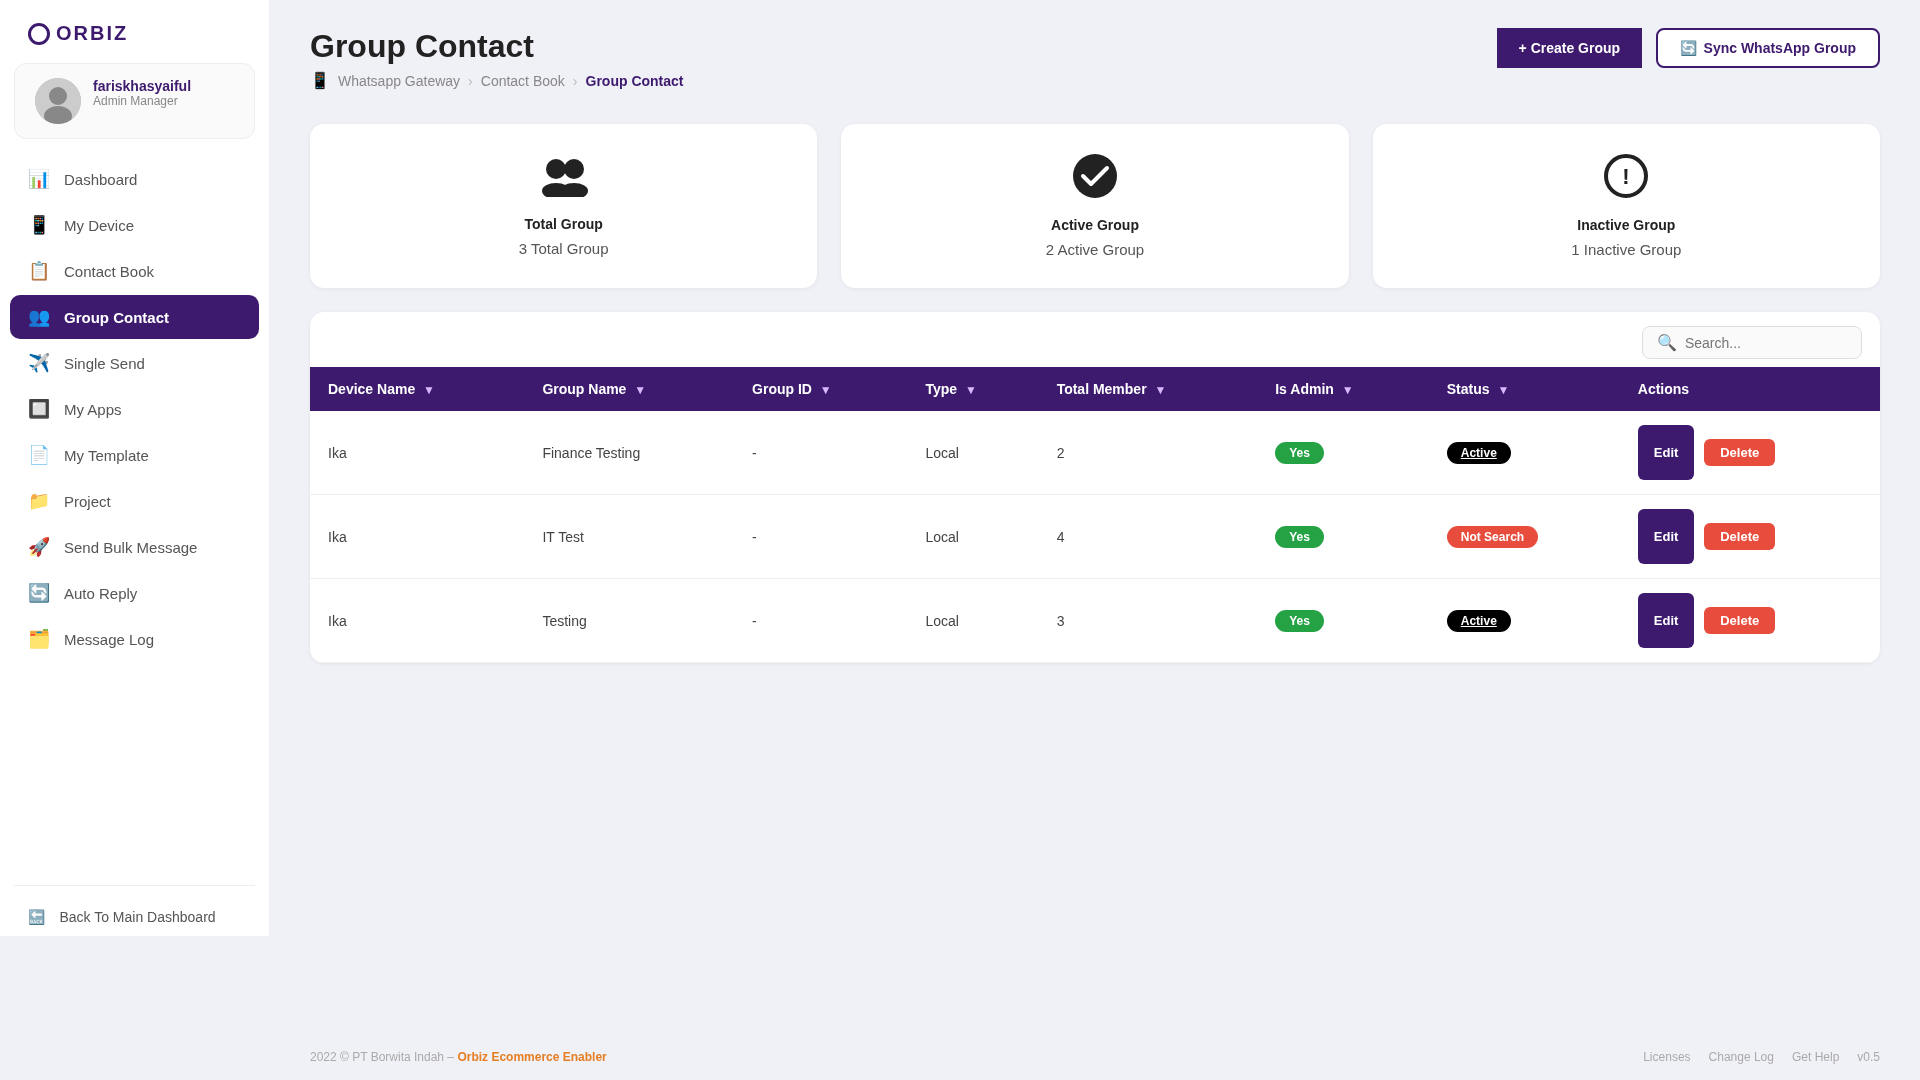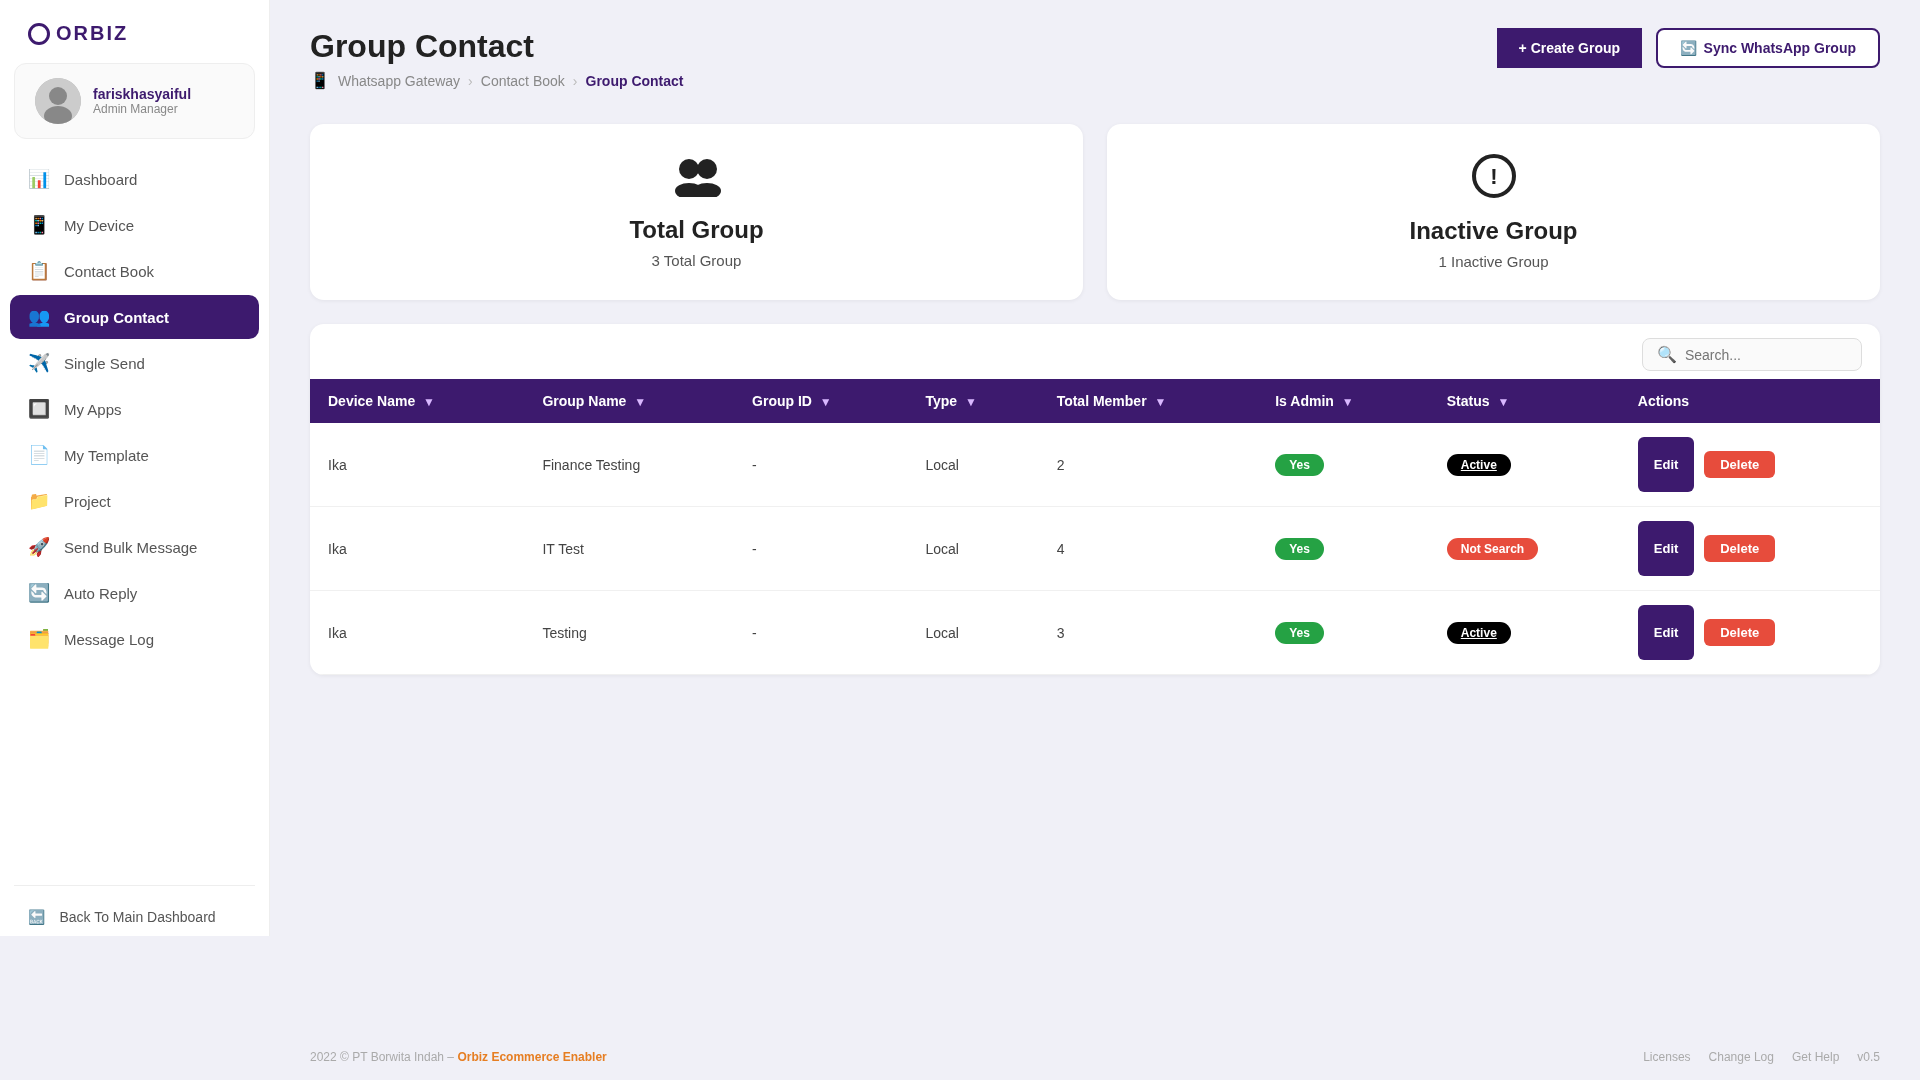--- a/index.html
+++ b/index.html
@@ -37,21 +37,20 @@
       display: inline-block;
     }
     .logo-text {
       font-size: 20px;
       font-weight: 800;
       color: #3d1a6e;
       letter-spacing: 2px;
     }
     .sidebar-user {
       display: flex;
-      align-items: center;
       gap: 12px;
       padding: 14px 20px;
       background: #fafafa;
       border-radius: 12px;
       margin: 0 14px 18px;
       border: 1px solid #eee;
     }
     .avatar {
       width: 46px; height: 46px;
       border-radius: 50%;
@@ -184,21 +183,21 @@
       border-radius: 14px;
       padding: 30px 24px;
       display: flex;
       flex-direction: column;
       align-items: center;
       justify-content: center;
       min-height: 160px;
       box-shadow: 0 1px 4px rgba(0,0,0,0.06);
     }
     .stat-icon { font-size: 38px; margin-bottom: 10px; }
-    .stat-title { font-size: 24px; font-weight: 800; color: #222; margin-bottom: 8px; }
+    .stat-title { font-size: 14px; font-weight: 800; color: #222; margin-bottom: 8px; }
     .stat-value { font-size: 15px; color: #555; font-weight: 500; }
 
     .table-section {
       margin: 0 40px;
       background: #fff;
       border-radius: 14px;
       box-shadow: 0 1px 4px rgba(0,0,0,0.06);
       overflow: hidden;
     }
     .table-search-row {
@@ -401,20 +400,30 @@
       <div class="stat-icon">
         <svg width="52" height="42" viewBox="0 0 52 42" fill="none" xmlns="http://www.w3.org/2000/svg">
           <circle cx="18" cy="14" r="10" fill="#222"></circle>
           <circle cx="36" cy="14" r="10" fill="#222"></circle>
           <ellipse cx="18" cy="36" rx="14" ry="8" fill="#222"></ellipse>
           <ellipse cx="36" cy="36" rx="14" ry="8" fill="#222"></ellipse>
         </svg>
       </div>
       <div class="stat-title">Total Group</div>
       <div class="stat-value">3 Total Group</div>
+    </div>
+    <div class="stat-card">
+      <div class="stat-icon">
+        <svg width="44" height="44" viewBox="0 0 44 44" fill="none" xmlns="http://www.w3.org/2000/svg">
+          <circle cx="22" cy="22" r="22" fill="#222"></circle>
+          <polyline points="10,22 18,30 34,14" stroke="#fff" stroke-width="4" stroke-linecap="round" stroke-linejoin="round" fill="none"></polyline>
+        </svg>
+      </div>
+      <div class="stat-title">Active Group</div>
+      <div class="stat-value">2 Active Group</div>
     </div>
     <div class="stat-card">
       <div class="stat-icon">
         <svg width="44" height="44" viewBox="0 0 44 44" fill="none" xmlns="http://www.w3.org/2000/svg">
           <circle cx="22" cy="22" r="20" stroke="#222" stroke-width="4" fill="none"></circle>
           <text x="22" y="30" text-anchor="middle" font-size="22" font-weight="900" fill="#222">!</text>
         </svg>
       </div>
       <div class="stat-title">Inactive Group</div>
       <div class="stat-value">1 Inactive Group</div>

